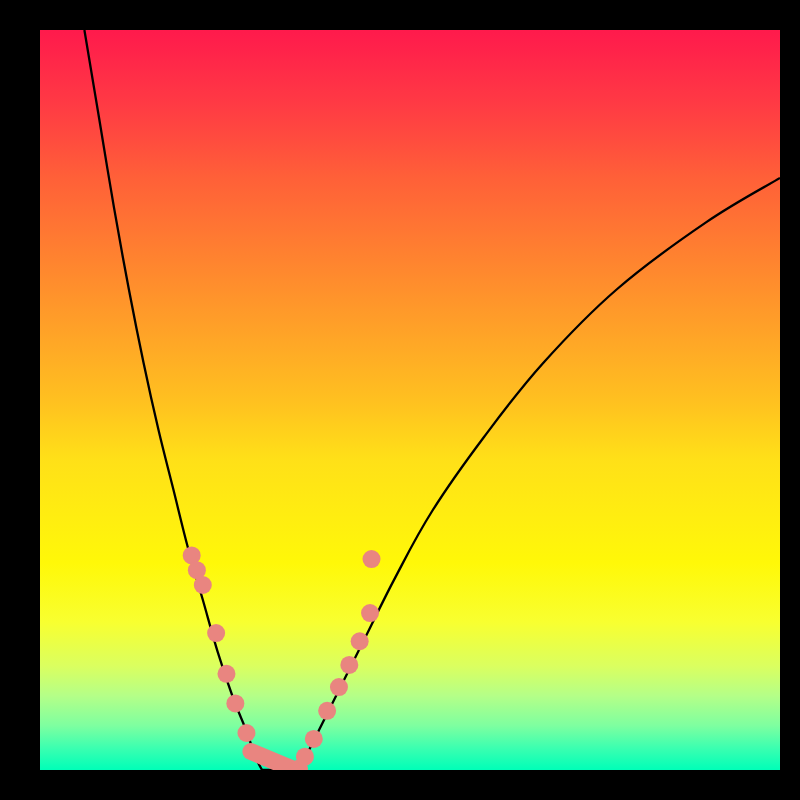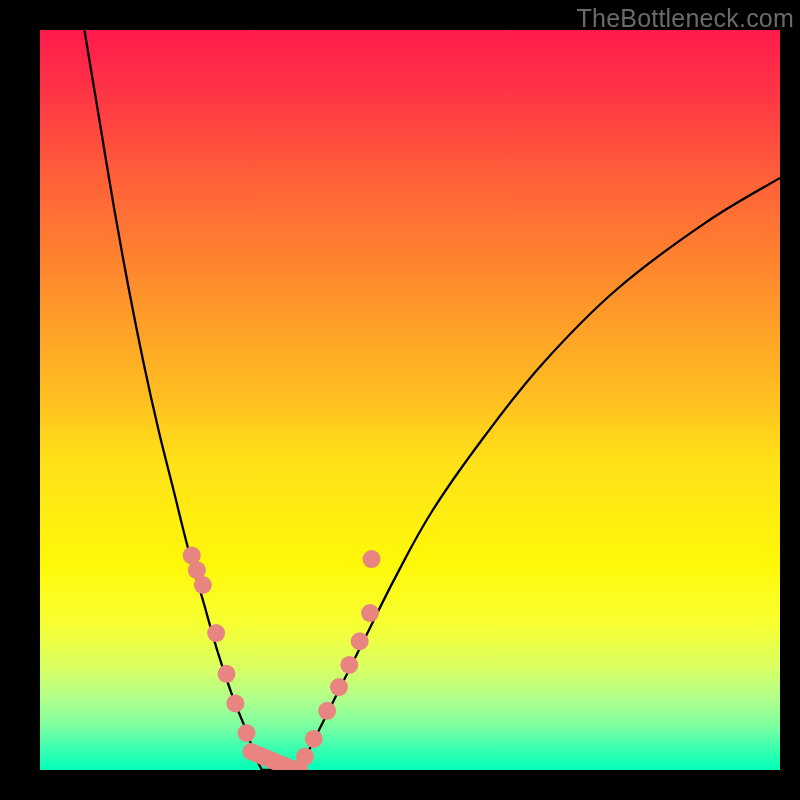--- a/index.html
+++ b/index.html
@@ -99,14 +99,13 @@
           <circle class="bead" cx="287.11999999999995" cy="680.8" r="9"></circle>
           <circle class="bead" cx="298.96" cy="657.12" r="9"></circle>
           <circle class="bead" cx="309.32" cy="634.9200000000001" r="9"></circle>
           <circle class="bead" cx="319.68000000000006" cy="611.24" r="9"></circle>
           <circle class="bead" cx="330.04" cy="583.12" r="9"></circle>
           <circle class="bead" cx="331.52" cy="529.1" r="9"></circle>
         </g>
     </svg>
   </div>
 
-  <div class="watermark">TheBottleneck.com</div>
 </div>
 
 </body></html>

